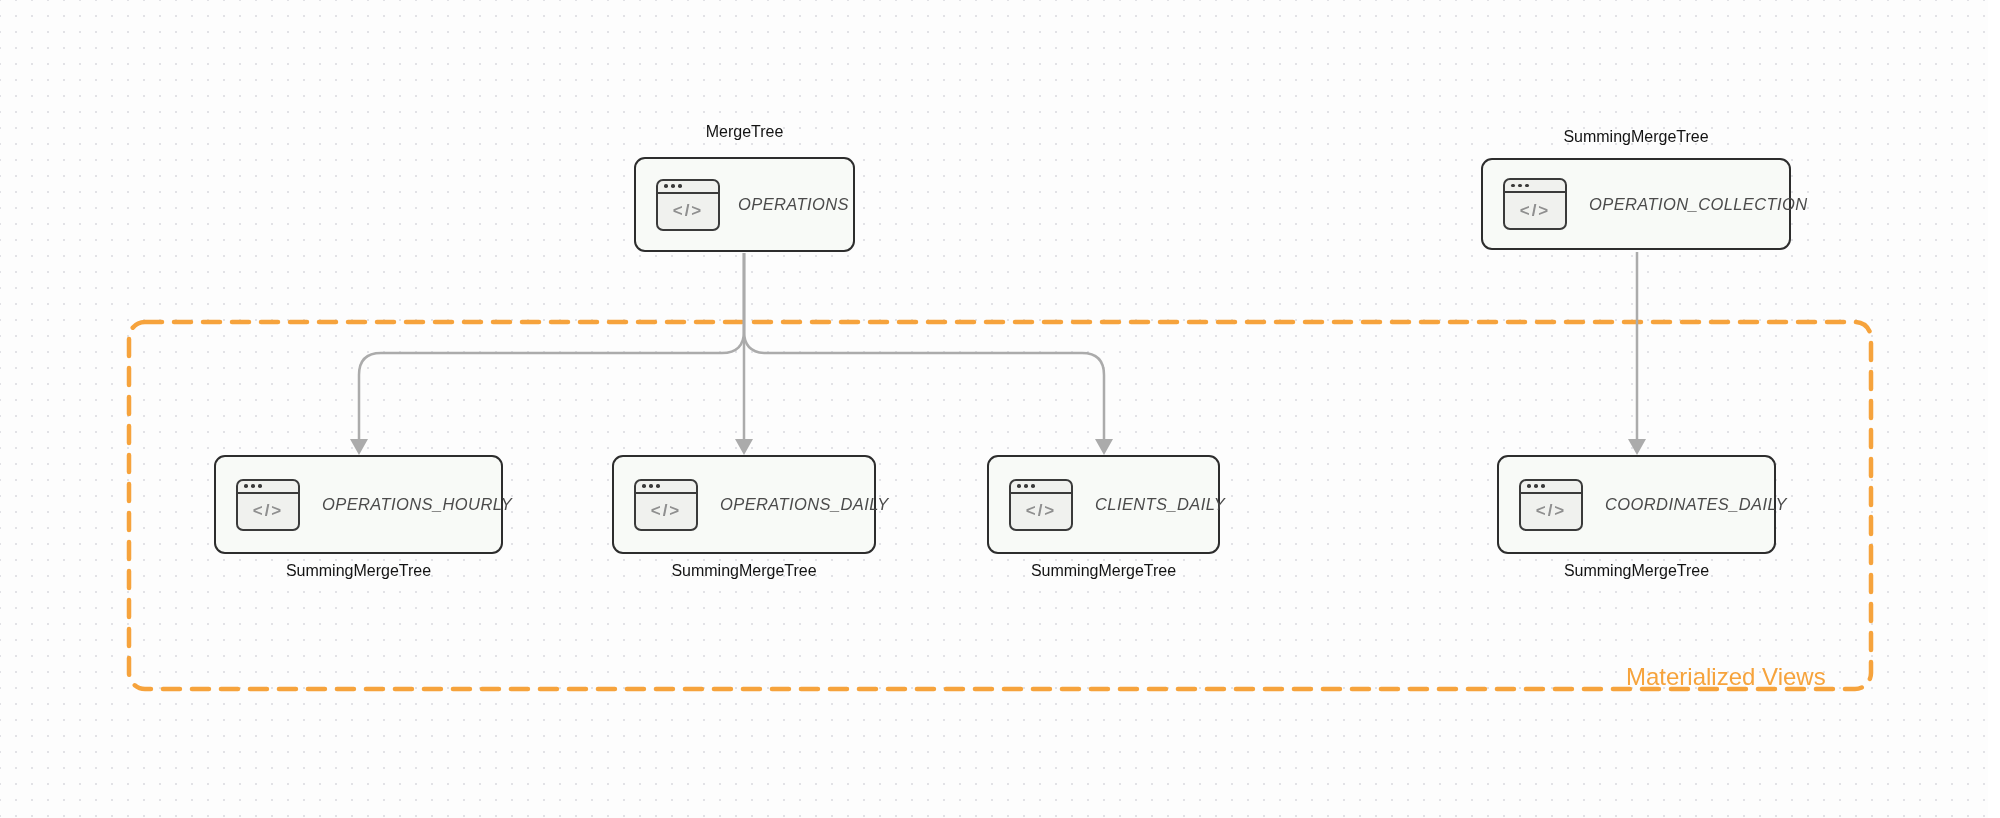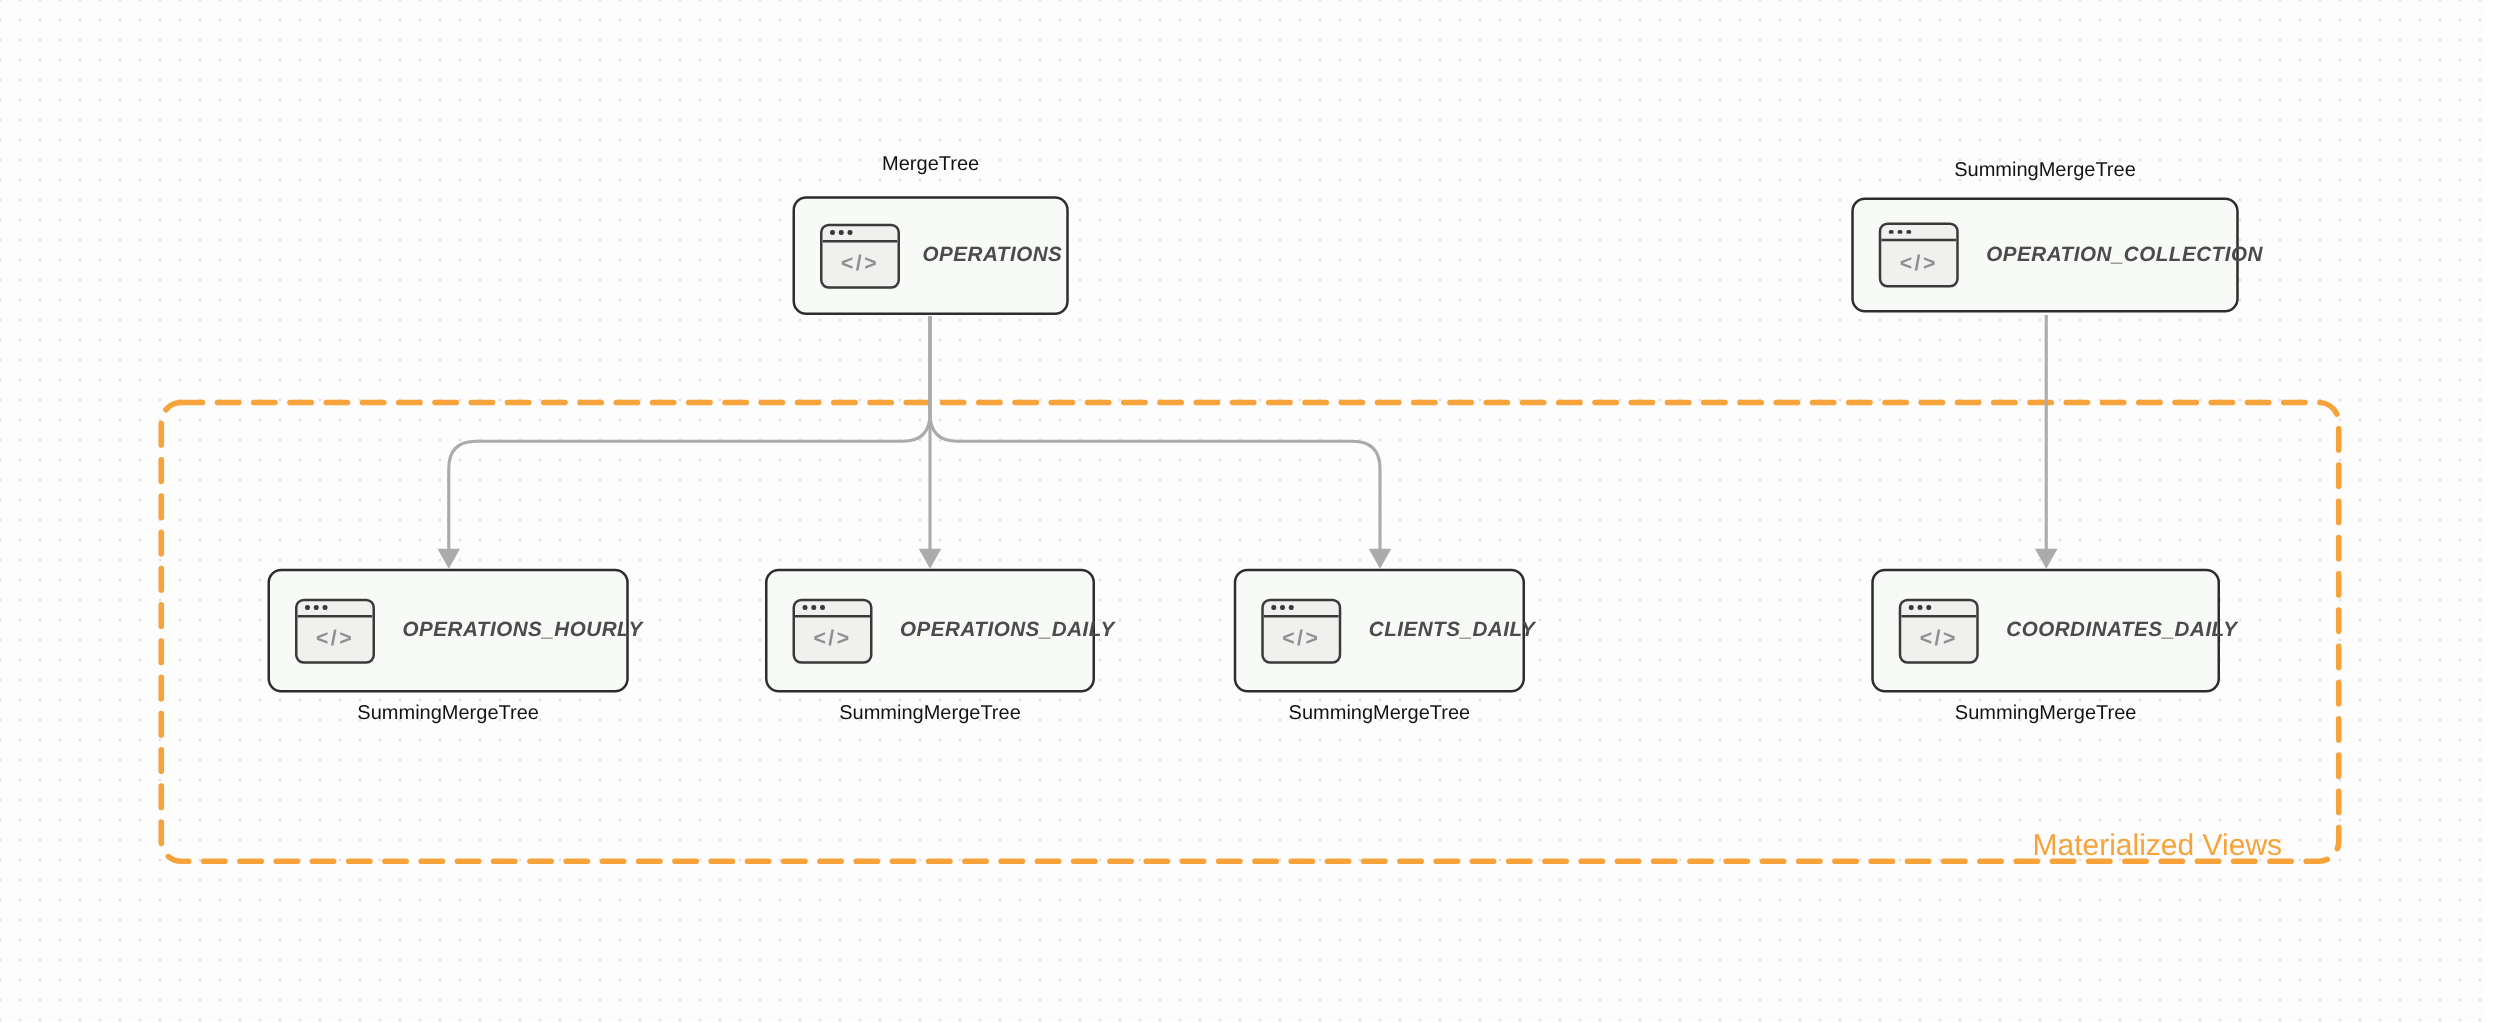--- a/index.html
+++ b/index.html
@@ -31,21 +31,21 @@
     gap: 22px;
     padding: 0 20px;
     background: #f8faf7;
     border: 2.5px solid #2d2d2d;
     border-radius: 11px;
   }
 
   .node-title {
     font-style: italic;
     font-size: 16.5px;
-    font-weight: 700;
+    font-weight: 400;
     letter-spacing: 0.4px;
     color: #4b4b4b;
     white-space: nowrap;
     text-align: right;
   }
 
   .browser-icon {
     flex: 0 0 auto;
     width: 64px;
     height: 52px;

